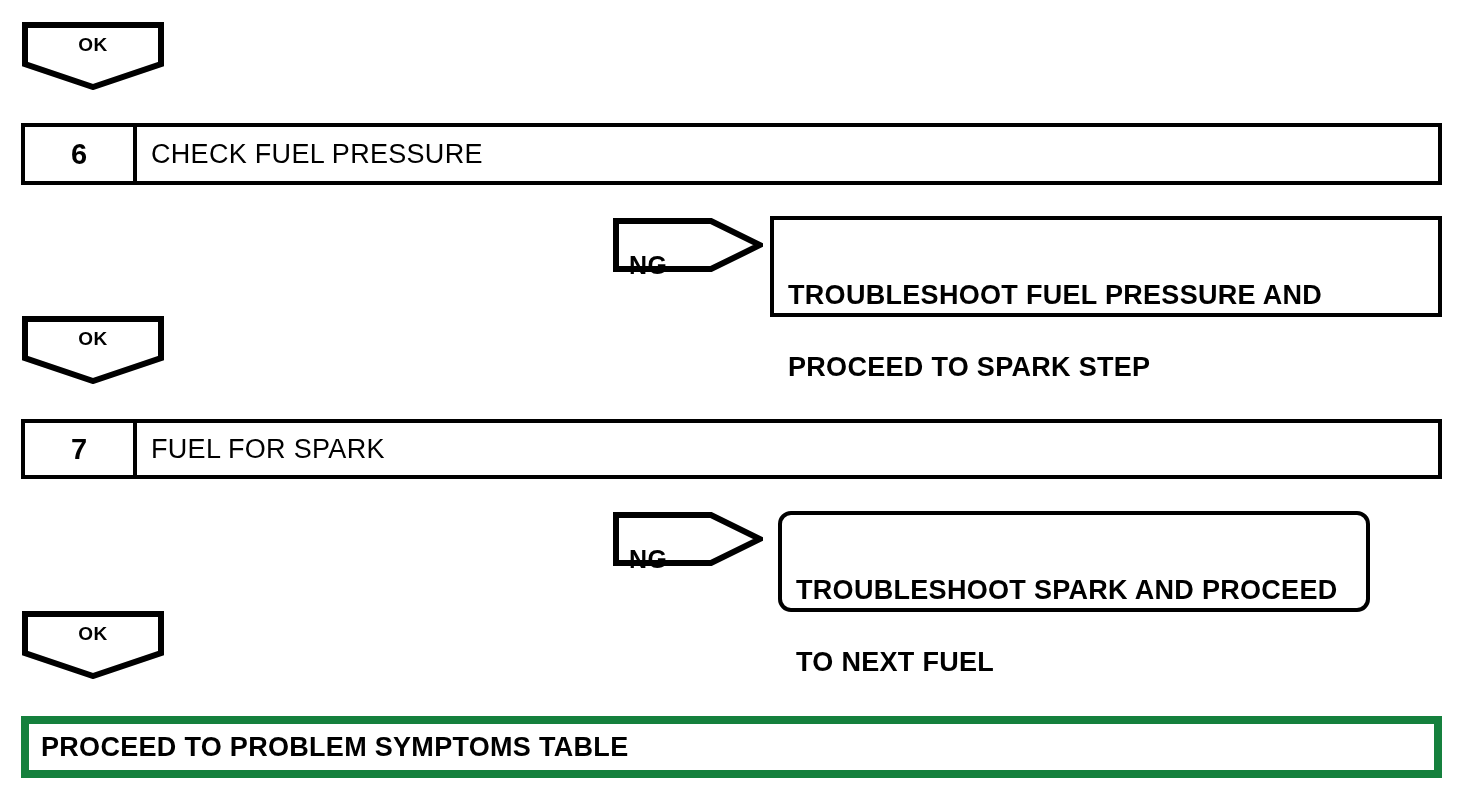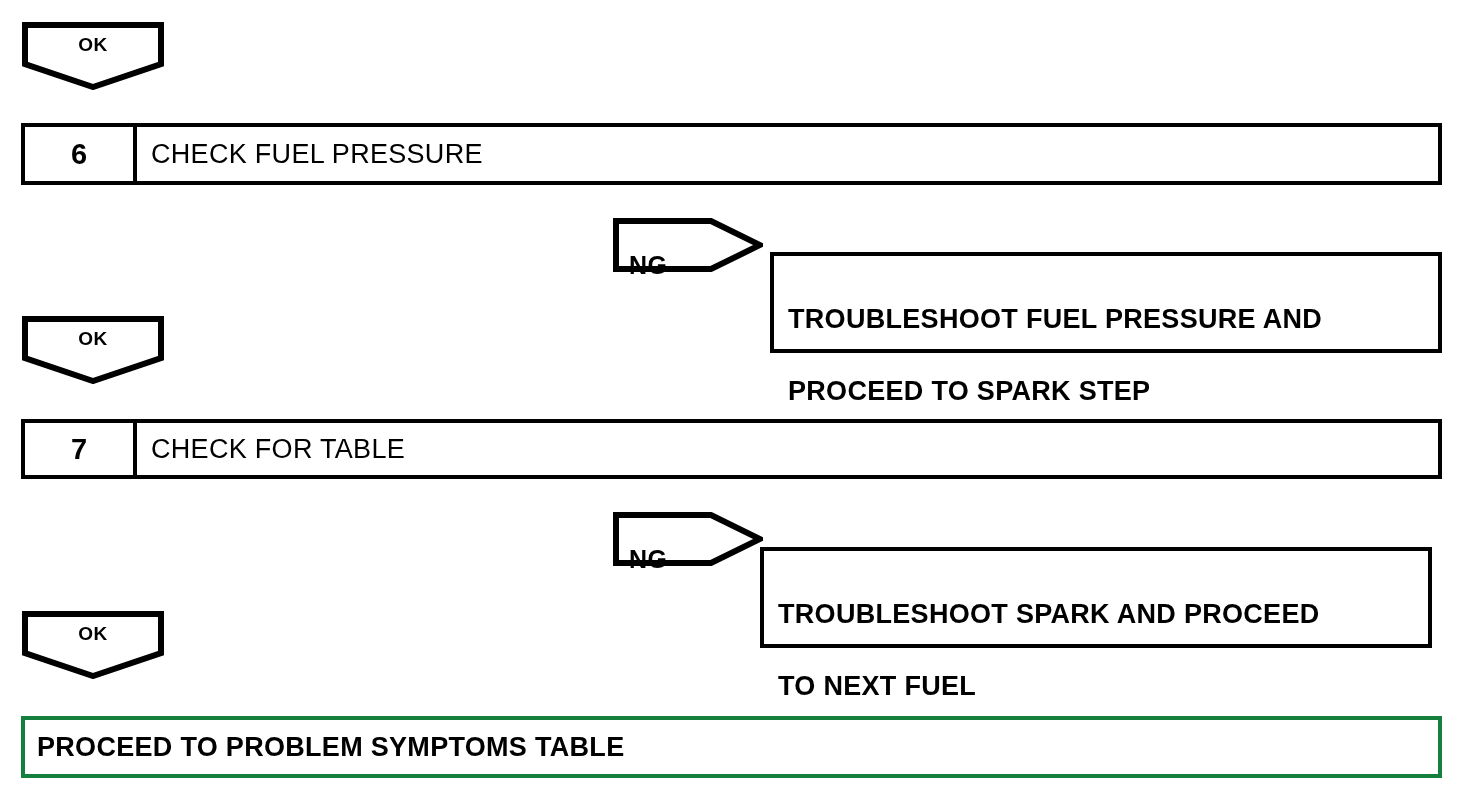--- a/index.html
+++ b/index.html
@@ -95,38 +95,37 @@
     font-weight: normal;
     letter-spacing: 0.3px;
   }
 
   
   .result-box {
     border: 4px solid #000;
     background: #fff;
     display: flex;
     align-items: flex-end;
-    padding: 0 14px;
-    margin-top: 36px;
+    padding: 12px 14px;
   }
   .result-text {
     font-size: 27px;
     font-weight: bold;
     line-height: 36px;
     letter-spacing: 0.3px;
     white-space: pre-line;
   }
   .result-box.two-line .result-text {
     align-self: flex-start;
     margin-top: 9px;
   }
 
   
   .final-box {
-    border: 4px solid #15803d;
+    border: 8px solid #15803d;
     background: #fff;
     display: flex;
     align-items: center;
     padding: 0 12px;
   }
   .final-text {
     font-size: 27px;
     font-weight: bold;
     letter-spacing: 0.3px;
   }
@@ -164,31 +163,31 @@
 
   <div class="node ok-marker" style="left:22px; top:316px;">
     <svg viewBox="0 0 142 68" xmlns="http://www.w3.org/2000/svg">
       <polygon points="3,3 139,3 139,42 71,65 3,42" fill="#ffffff" stroke="#000000" stroke-width="6" stroke-linejoin="miter"></polygon>
     </svg>
     <div class="ok-text">OK</div>
   </div>
 
   <div class="node step-box" style="left:21px; top:419px; width:1421px; height:60px;">
     <div class="step-num">7</div>
-    <div class="step-title">CHECK FOR TABLE</div>
+    <div class="step-title">FUEL FOR SPARK</div>
   </div>
 
   <div class="node ng-marker" style="left:613px; top:512px;">
     <svg viewBox="0 0 150 54" xmlns="http://www.w3.org/2000/svg">
       <polygon points="3,3 98,3 147,27 98,51 3,51" fill="#ffffff" stroke="#000000" stroke-width="6" stroke-linejoin="miter"></polygon>
     </svg>
     <div class="ng-text">NG</div>
   </div>
 
-  <div class="node result-box two-line" style="left:760px; top:511px; width:672px; height:101px;">
+  <div class="node result-box two-line" style="left:778px; top:511px; width:592px; height:101px;border-radius:13px;">
     <div class="result-text">
       <span>TROUBLESHOOT SPARK AND PROCEED</span><br>
       <span>TO NEXT FUEL</span>
     </div>
   </div>
 
   <div class="node ok-marker" style="left:22px; top:611px;">
     <svg viewBox="0 0 142 68" xmlns="http://www.w3.org/2000/svg">
       <polygon points="3,3 139,3 139,42 71,65 3,42" fill="#ffffff" stroke="#000000" stroke-width="6" stroke-linejoin="miter"></polygon>
     </svg>

